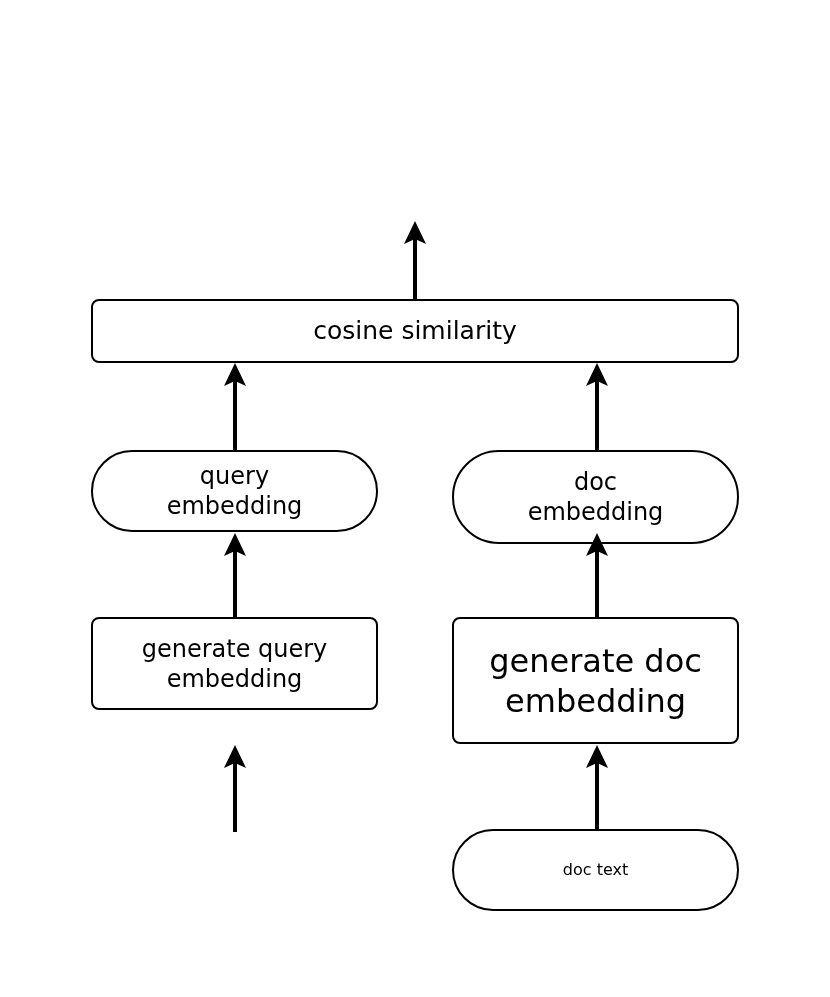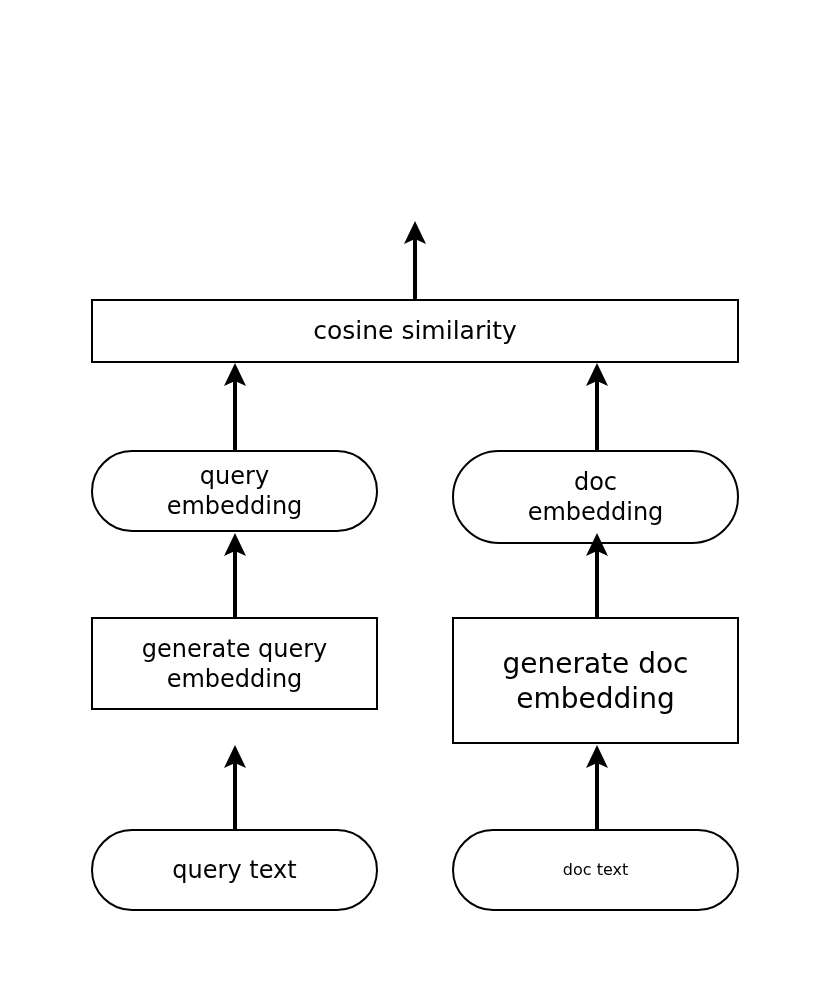--- a/index.html
+++ b/index.html
@@ -21,21 +21,21 @@
     background: #ffffff;
     border: 2px solid #000000;
     display: flex;
     align-items: center;
     justify-content: center;
     text-align: center;
     color: #000000;
     line-height: 1.25;
     white-space: pre-line;
   }
-  .node.rect { border-radius: 0; }
+  .node.rect { border-radius: 8px; }
   .node.stadium { border-radius: 999px; border-width: 2px; }
 
   
   #node-cosine {
     left: 91px;
     top: 299px;
     width: 648px;
     height: 64px;
     font-size: 25px;
   }
@@ -62,21 +62,21 @@
     top: 617px;
     width: 287px;
     height: 93px;
     font-size: 24px;
   }
   #node-generate-doc {
     left: 452px;
     top: 617px;
     width: 287px;
     height: 127px;
-    font-size: 28px;
+    font-size: 32px;
   }
 
   
   #node-query-text {
     left: 91px;
     top: 829px;
     width: 287px;
     height: 82px;
     font-size: 24px;
   }
@@ -150,17 +150,16 @@
   <svg class="arrow-svg" style="left:215px; top:742px; width:40px; height:90px;" viewBox="0 0 40 90">
     <line class="arrow-line" x1="20" y1="90" x2="20" y2="18"></line>
     <polygon class="arrow-head" points="20,3 31,26 20,21 9,26"></polygon>
   </svg>
 
   <svg class="arrow-svg" style="left:577px; top:742px; width:40px; height:90px;" viewBox="0 0 40 90">
     <line class="arrow-line" x1="20" y1="90" x2="20" y2="18"></line>
     <polygon class="arrow-head" points="20,3 31,26 20,21 9,26"></polygon>
   </svg>
 
-  <div class="node stadium" id="node-query-text">query text</div>
 
   <div class="node stadium" id="node-doc-text">doc text</div>
 
 </div>
 
 </body></html>

